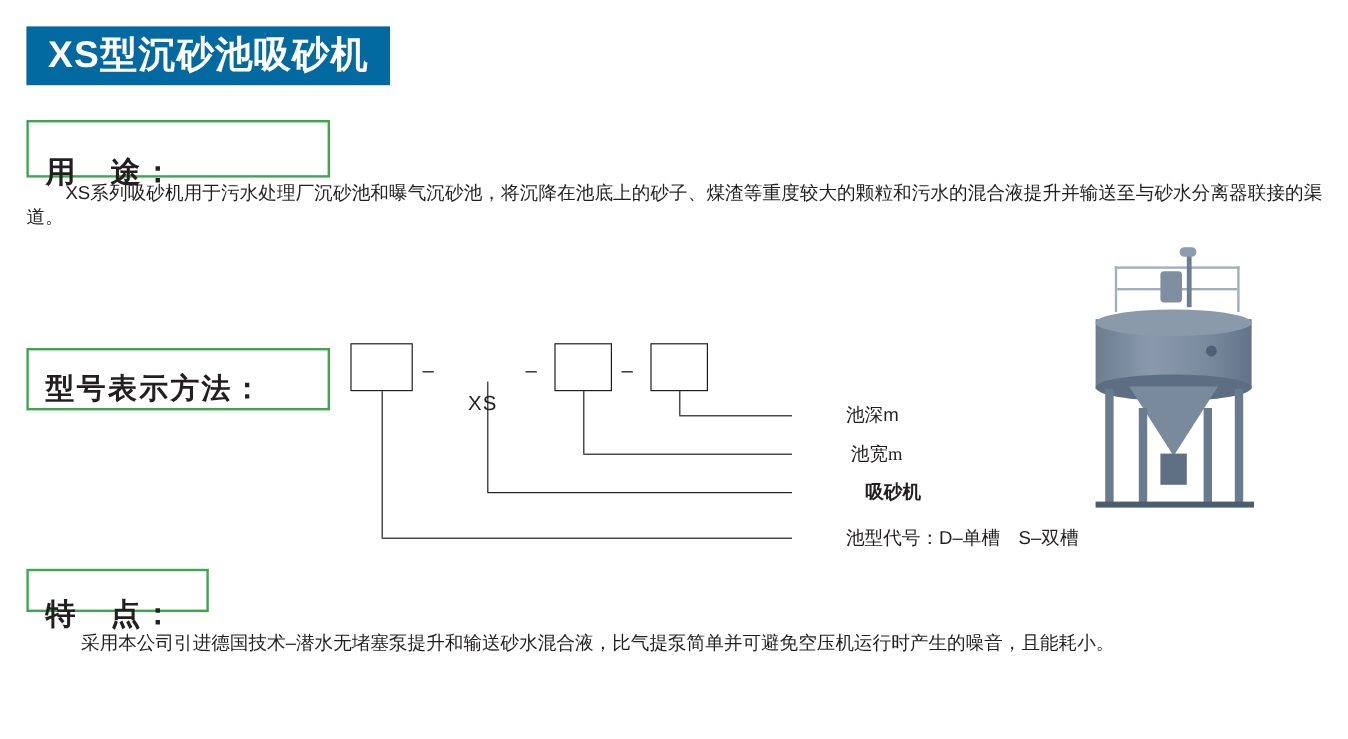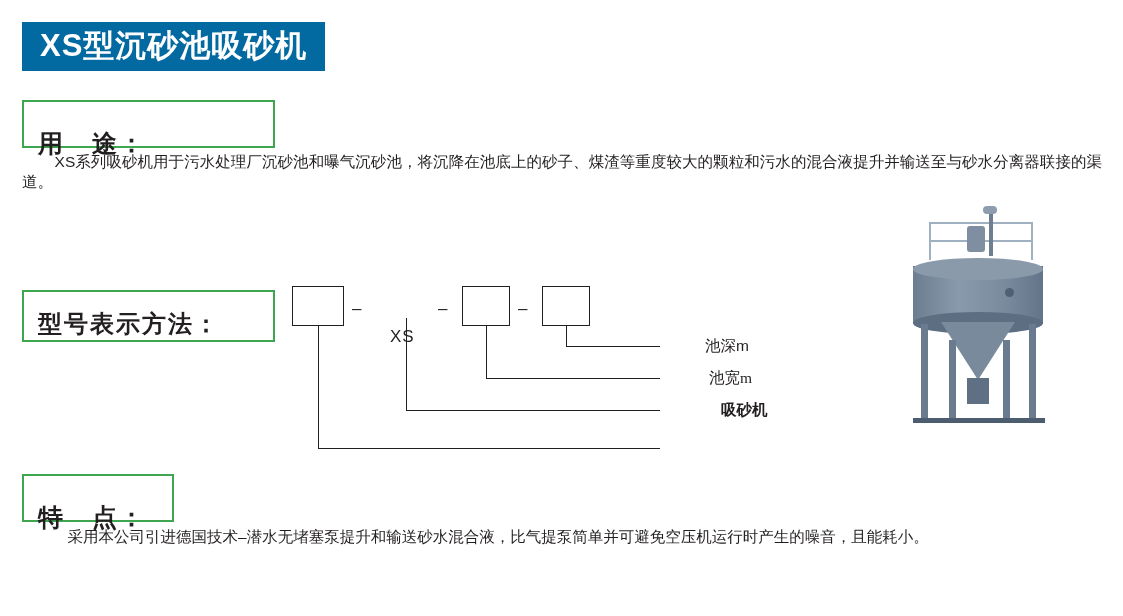--- a/index.html
+++ b/index.html
@@ -40,21 +40,21 @@
     font-weight: bold;
     letter-spacing: 2px;
     display: flex;
     align-items: center;
     box-sizing: border-box;
   }
   .sec-box span { display: block; padding: 0 14px; margin-top: 39px; }
 
   #sec-usage  { left: 22px; top: 100px;  width: 253px; height: 48px; }
   #sec-model  { left: 22px; top: 290px;  width: 253px; height: 52px; font-size: 24px; align-items: flex-end;}
-  #sec-feature{ left: 22px; top: 474px;  width: 152px; height: 48px; }
+  #sec-feature{ left: 22px; top: 474px;  width: 152px; height: 36px; }
 
   
   .para {
     position: absolute;
     font-size: 15.5px;
     line-height: 20px;
     color: #231f20;
     text-align: justify;
   }
   #para-usage  { left: 22px; top: 152px; width: 1080px; text-indent: 2.1em;}
@@ -231,20 +231,21 @@
   <div class="leader lv" style="left:206px; top:54px; height:52px;"></div>
   <div class="leader lh" style="left:206px; top:106px; width:174px;"></div>
   <div class="leg" style="left:388px; top:96px;font-family:Liberation Serif, serif;">池宽m</div>
 
   <div class="leader lv" style="left:126px; top:46px; height:92px;"></div>
   <div class="leader lh" style="left:126px; top:138px; width:254px;"></div>
   <div class="leg" style="left:400px; top:128px;font-weight:bold;">吸砂机</div>
 
   <div class="leader lv" style="left:38px; top:54px; height:122px;"></div>
   <div class="leader lh" style="left:38px; top:176px; width:342px;"></div>
+  <div class="leg" style="left:384px; top:166px;">池型代号：D–单槽　S–双槽</div>
 </div>
 
 <div id="photo">
   <div class="rail"></div>
   <div class="motor"></div>
   <div class="stack"></div>
   <div class="knob"></div>
   <div class="tank-body"></div>
   <div class="tank-top"></div>
   <div class="tank-bot"></div>

